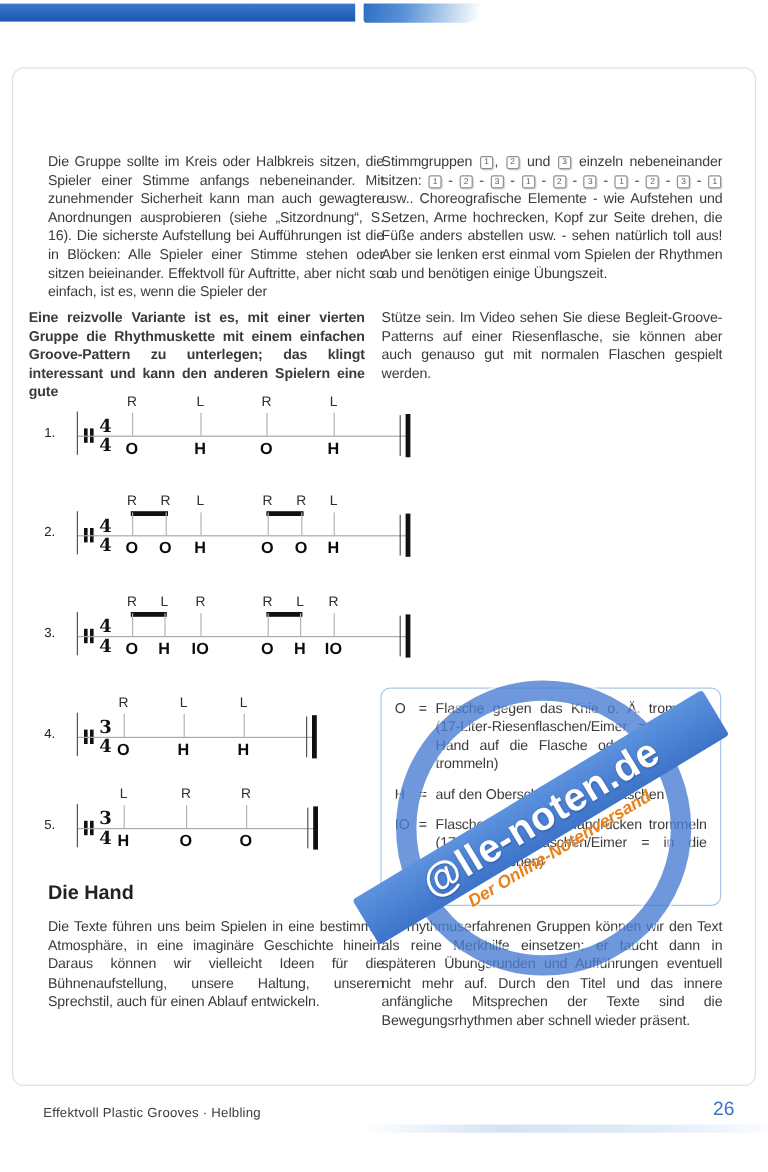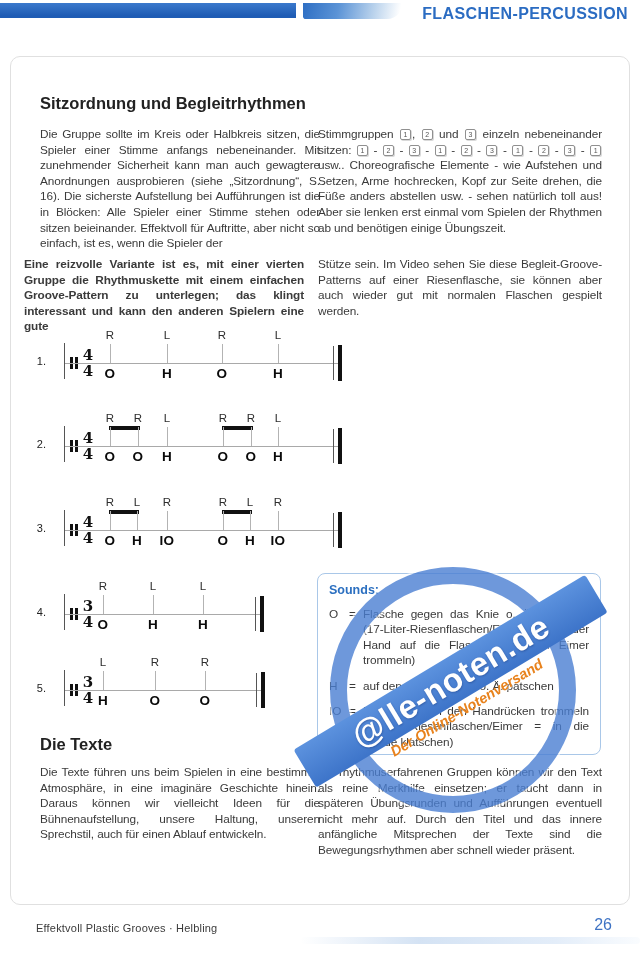--- a/index.html
+++ b/index.html
@@ -74,29 +74,27 @@
          background:linear-gradient(90deg,rgba(160,192,230,0) 0%,rgba(160,192,230,.45) 35%,
          rgba(185,210,240,.4) 75%,rgba(220,235,250,.15) 100%);}
 </style>
 </head>
 <body>
 
 <div class="page">
 
   <div class="header-bar"></div>
   <div class="header-swoosh"></div>
-  <div class="header-title">FLASCHEN-PERCUSSION</div>
 
   <div class="page-frame"></div>
 
-  <div class="h1">Sitzordnung und Begleitrhythmen</div>
   <div class="para p-l1">Die Gruppe sollte im Kreis oder Halbkreis sitzen, die Spieler einer Stimme anfangs nebeneinander. Mit zunehmender Sicherheit kann man auch gewagtere Anordnungen ausprobieren (siehe „Sitzordnung“, S. 16). Die sicherste Aufstellung bei Aufführungen ist die in Blöcken: Alle Spieler einer Stimme stehen oder sitzen beieinander. Effektvoll für Auftritte, aber nicht so einfach, ist es, wenn die Spieler der</div>
   <div class="para p-r1"><span>Stimmgruppen </span><span class="numbox">1</span><span>, </span><span class="numbox">2</span><span> und </span><span class="numbox">3</span><span> einzeln nebeneinander sitzen: </span><span class="numbox">1</span><span> - </span><span class="numbox">2</span><span> - </span><span class="numbox">3</span><span> - </span><span class="numbox">1</span><span> - </span><span class="numbox">2</span><span> - </span><span class="numbox">3</span><span> - </span><span class="numbox">1</span><span> - </span><span class="numbox">2</span><span> - </span><span class="numbox">3</span><span> - </span><span class="numbox">1</span><span> usw.. Choreografische Elemente - wie Aufstehen und Setzen, Arme hochrecken, Kopf zur Seite drehen, die Füße anders abstellen usw. - sehen natürlich toll aus! Aber sie lenken erst einmal vom Spielen der Rhythmen ab und benötigen einige Übungszeit.</span></div>
   <div class="para p-l2">Eine reizvolle Variante ist es, mit einer vierten Gruppe die Rhythmuskette mit einem einfachen Groove-Pattern zu unterlegen; das klingt interessant und kann den anderen Spielern eine gute</div>
-  <div class="para p-r2">Stütze sein. Im Video sehen Sie diese Begleit-Groove-Patterns auf einer Riesenflasche, sie können aber auch wieder gut mit normalen Flaschen gespielt werden.</div>
+  <div class="para p-r2">Stütze sein. Im Video sehen Sie diese Begleit-Groove-Patterns auf einer Riesenflasche, sie können aber auch genauso gut mit normalen Flaschen gespielt werden.</div>
 
   <div id="rhythms">
       <div class="rhythm-line" style="top: 330px;">
         <div class="r-num">1.</div>
         <div class="bar-thin" style="left: 64px; top: 13px; height: 36px;"></div>
         <div class="bar-thick" style="left: 70px; top: 27px; height: 12px;"></div>
         <div class="bar-thick" style="left: 75px; top: 27px; height: 12px;"></div>
         <div class="timesig" style="left: 77px;">
           <div>4</div>
           <div>4</div>
@@ -223,41 +221,40 @@
         <div class="sound" style="left: 141px;">O</div>
         <div class="hand" style="left: 196px;">R</div>
         <div class="stem" style="left: 205px;"></div>
         <div class="sound" style="left: 191px;">O</div>
         <div class="bar-thin" style="left: 256px; top: 16px; height: 34px;"></div>
         <div class="bar-endthick" style="left: 261px; top: 15px; height: 36px;"></div>
       </div>
     </div>
 
   <div class="sounds-box">
-    <div class="sounds-title">Sounds:</div>
     <div id="sound-entries">
         <div class="sound-entry" style="position: relative;">
           <div class="sound-label">O</div>
           <div class="sound-eq">=</div>
           <div class="sound-text">Flasche gegen das Knie o. Ä. trommeln (17-Liter-Riesenflaschen/Eimer = mit der Hand auf die Flasche oder den Eimer trommeln)</div>
         </div>
         <div class="sound-entry" style="position: relative;">
           <div class="sound-label">H</div>
           <div class="sound-eq">=</div>
           <div class="sound-text">auf den Oberschenkel o. Ä. patschen</div>
         </div>
         <div class="sound-entry" style="position: relative;">
           <div class="sound-label">IO</div>
           <div class="sound-eq">=</div>
           <div class="sound-text">Flasche gegen den Handrücken trommeln (17-Liter-Riesenflaschen/Eimer = in die Hände klatschen)</div>
         </div>
       </div>
   </div>
 
-  <div class="h2">Die Texte</div>
+  <div class="h2">Die Hand</div>
   <div class="para p-l3">Die Texte führen uns beim Spielen in eine bestimmte Atmosphäre, in eine imaginäre Geschichte hinein. Daraus können wir vielleicht Ideen für die Bühnenaufstellung, unsere Haltung, unseren Sprechstil, auch für einen Ablauf entwickeln.</div>
   <div class="para p-r3">Bei rhythmuserfahrenen Gruppen können wir den Text als reine Merkhilfe einsetzen; er taucht dann in späteren Übungsrunden und Aufführungen eventuell nicht mehr auf. Durch den Titel und das innere anfängliche Mitsprechen der Texte sind die Bewegungsrhythmen aber schnell wieder präsent.</div>
 
   <div class="wm-ring"></div>
   <div class="wm-banner-wrap">
     <div class="wm-banner">@lle-noten.de</div>
     <div class="wm-sub">Der Online-Notenversand</div>
   </div>
 
   <div class="footer-left">Effektvoll Plastic Grooves · Helbling</div>

